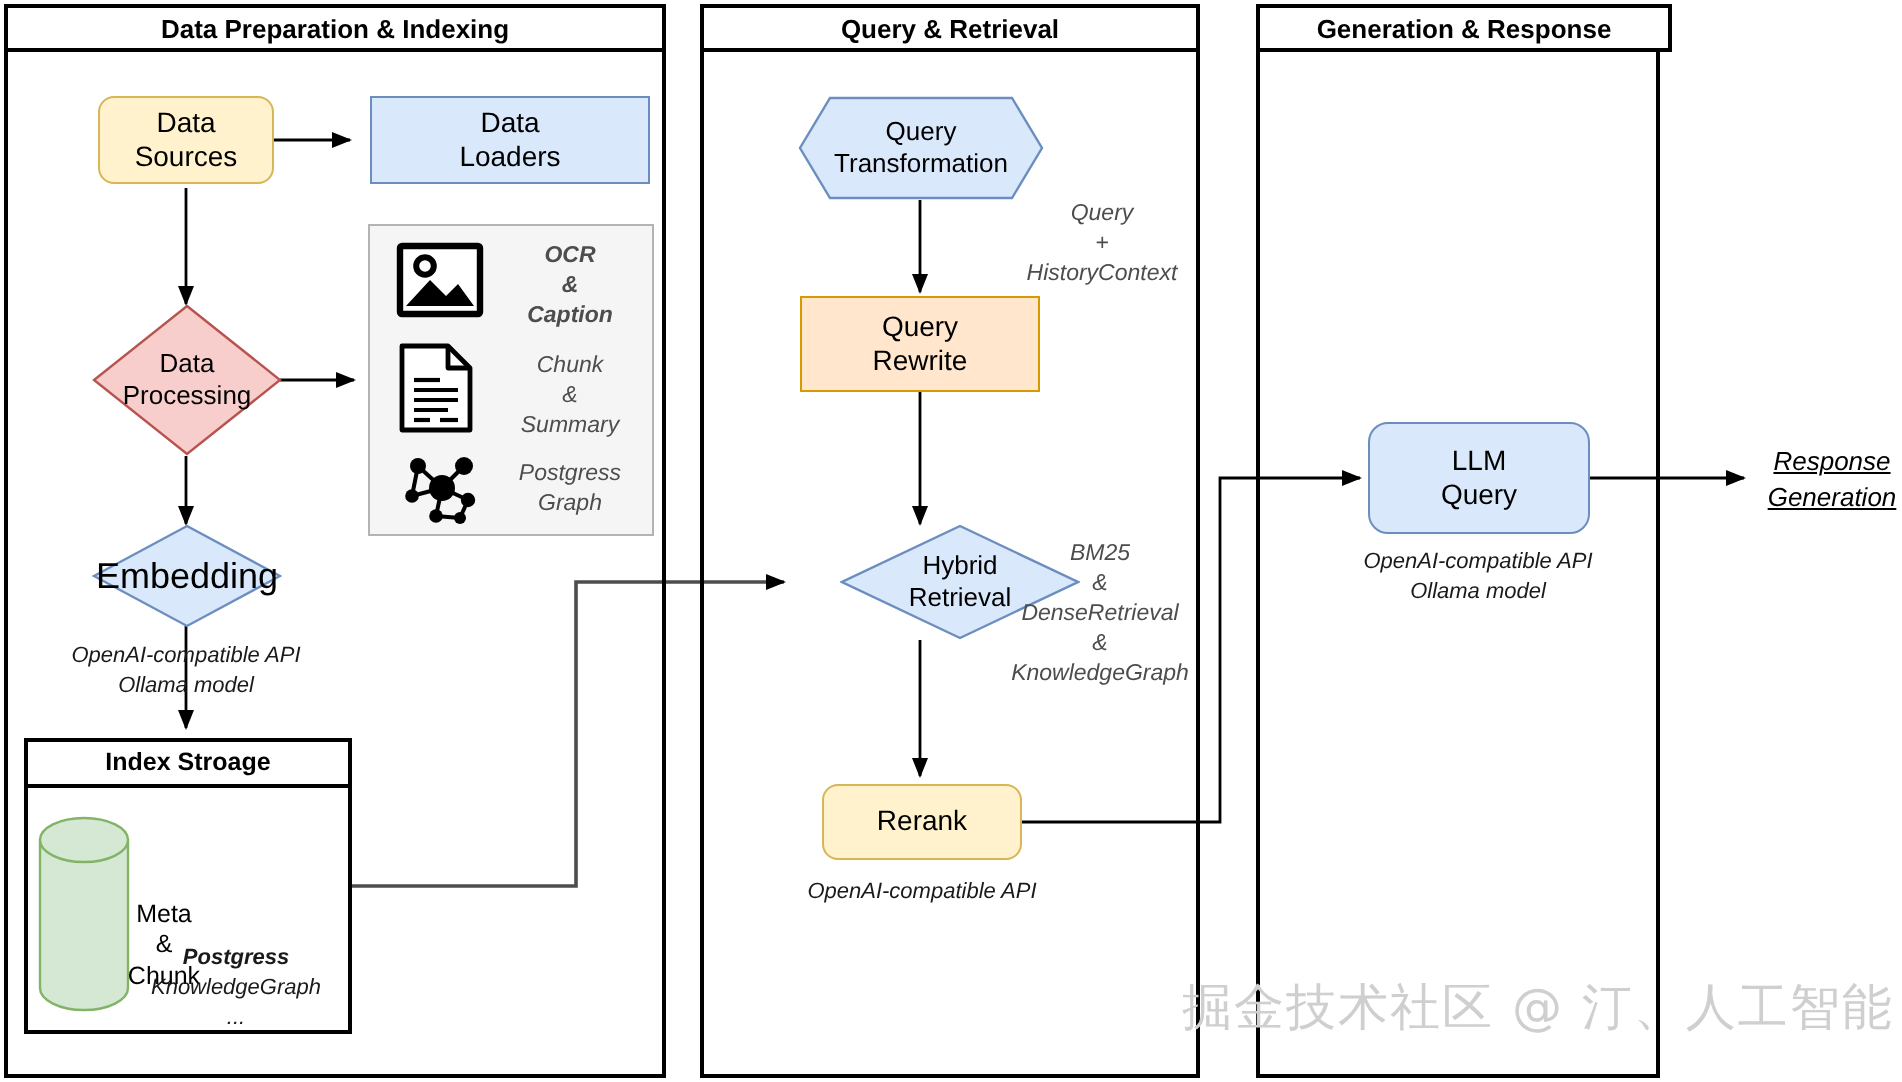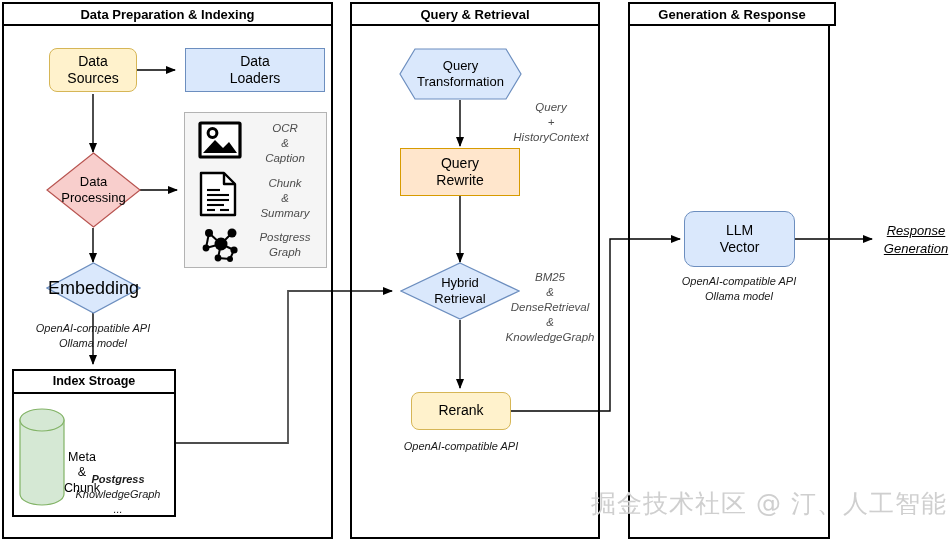--- a/index.html
+++ b/index.html
@@ -102,21 +102,21 @@
 
   <div class="grey-panel" style="position:absolute;left:184px;top:112px;width:141px;height:154px;"></div>
 
   <div style="position:absolute;left:198px;top:120px;width:46px;height:44px;">
     <svg class="icon-svg" width="44" height="40" viewBox="0 0 44 40">
       <rect x="2" y="3" width="40" height="34" rx="1" fill="#fff" stroke="#000" stroke-width="3.2"></rect>
       <circle cx="14.5" cy="13" r="4.4" fill="none" stroke="#000" stroke-width="3"></circle>
       <path d="M5 33 L17 20 L25 28 L31 22 L39 33 Z" fill="#000"></path>
     </svg>
   </div>
-  <div class="lbl note-grey" style="left:248px;top:121px;width:74px;white-space:pre-line;">OCR
+  <div class="lbl note-grey" style="left:248px;top:121px;width:74px;white-space:pre-line;font-weight:bold;">OCR
 &amp;
 Caption</div>
 
   <div style="position:absolute;left:198px;top:171px;width:46px;height:46px;">
     <svg class="icon-svg" width="40" height="46" viewBox="0 0 40 46">
       <path d="M3 2 H26 L37 13 V44 H3 Z" fill="#fff" stroke="#000" stroke-width="2.4" stroke-linejoin="round"></path>
       <path d="M26 2 V13 H37" fill="none" stroke="#000" stroke-width="2.4" stroke-linejoin="round"></path>
       <g stroke="#000" stroke-width="2.1">
         <line x1="9" y1="19" x2="22" y2="19"></line>
         <line x1="9" y1="24" x2="31" y2="24"></line>
@@ -184,42 +184,42 @@
 Transformation</div>
   </div>
 
   <div class="lbl note" style="left:503px;top:100px;width:96px;white-space:pre-line;font-size:11.5px;color:#4d4d4d;">Query
 +
 HistoryContext</div>
 
   <div class="node box-orange" style="left:400px;top:148px;width:120px;height:48px;white-space:pre-line;">Query
 Rewrite</div>
 
-  <div class="shape-wrap" style="left:400px;top:262px;width:120px;height:58px;">
+  <div class="shape-wrap" style="left:420px;top:262px;width:120px;height:58px;">
     <svg width="120" height="58" viewBox="0 0 120 58">
       <polygon points="60,1 119,29 60,57 1,29" fill="#dae8fc" stroke="#6c8ebf" stroke-width="1.2"></polygon>
     </svg>
     <div class="shape-text" style="white-space:pre-line;font-size:13px;">Hybrid
 Retrieval</div>
   </div>
 
   <div class="lbl note" style="left:498px;top:270px;width:104px;white-space:pre-line;font-size:11.5px;color:#4d4d4d;">BM25
 &amp;
 DenseRetrieval
 &amp;
 KnowledgeGraph</div>
 
   <div class="node box-cream" style="left:411px;top:392px;width:100px;height:38px;border-radius:8px;">Rerank</div>
   <div class="lbl note" style="left:396px;top:439px;width:130px;">OpenAI-compatible API</div>
 
   <div class="panel" style="left:628px;top:2px;width:202px;height:537px;"></div>
   <div class="panel-title" style="left:628px;top:2px;width:208px;height:24px;">Generation &amp; Response</div>
 
   <div class="node box-round" style="left:684px;top:211px;width:111px;height:56px;white-space:pre-line;">LLM
-Vector</div>
+Query</div>
   <div class="lbl note" style="left:668px;top:274px;width:142px;">OpenAI-compatible API</div>
   <div class="lbl note" style="left:668px;top:289px;width:142px;">Ollama model</div>
 
   <div class="resp-label" style="left:872px;top:222px;width:88px;white-space:pre-line;">Response
 Generation</div>
 
   <div class="watermark" style="left:591px;top:487px;">掘金技术社区 @ 汀、人工智能</div>
 
 </div>
 

